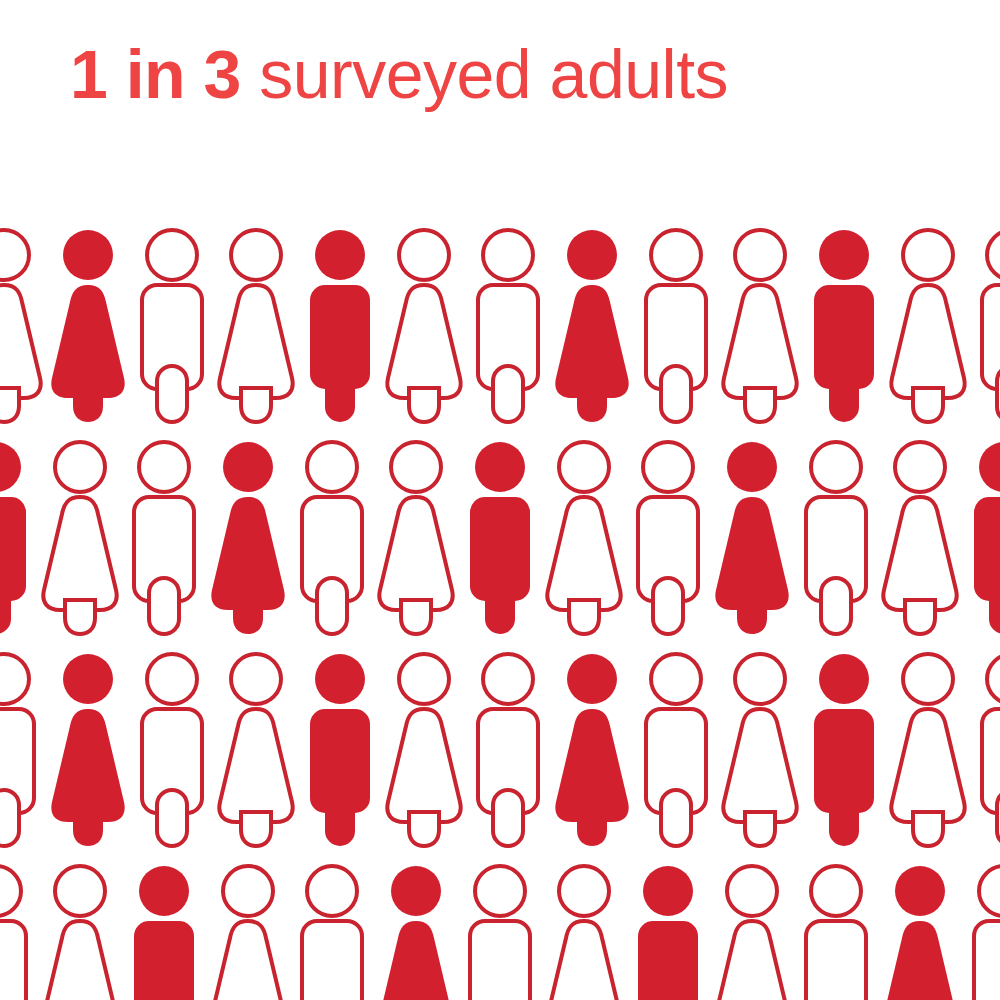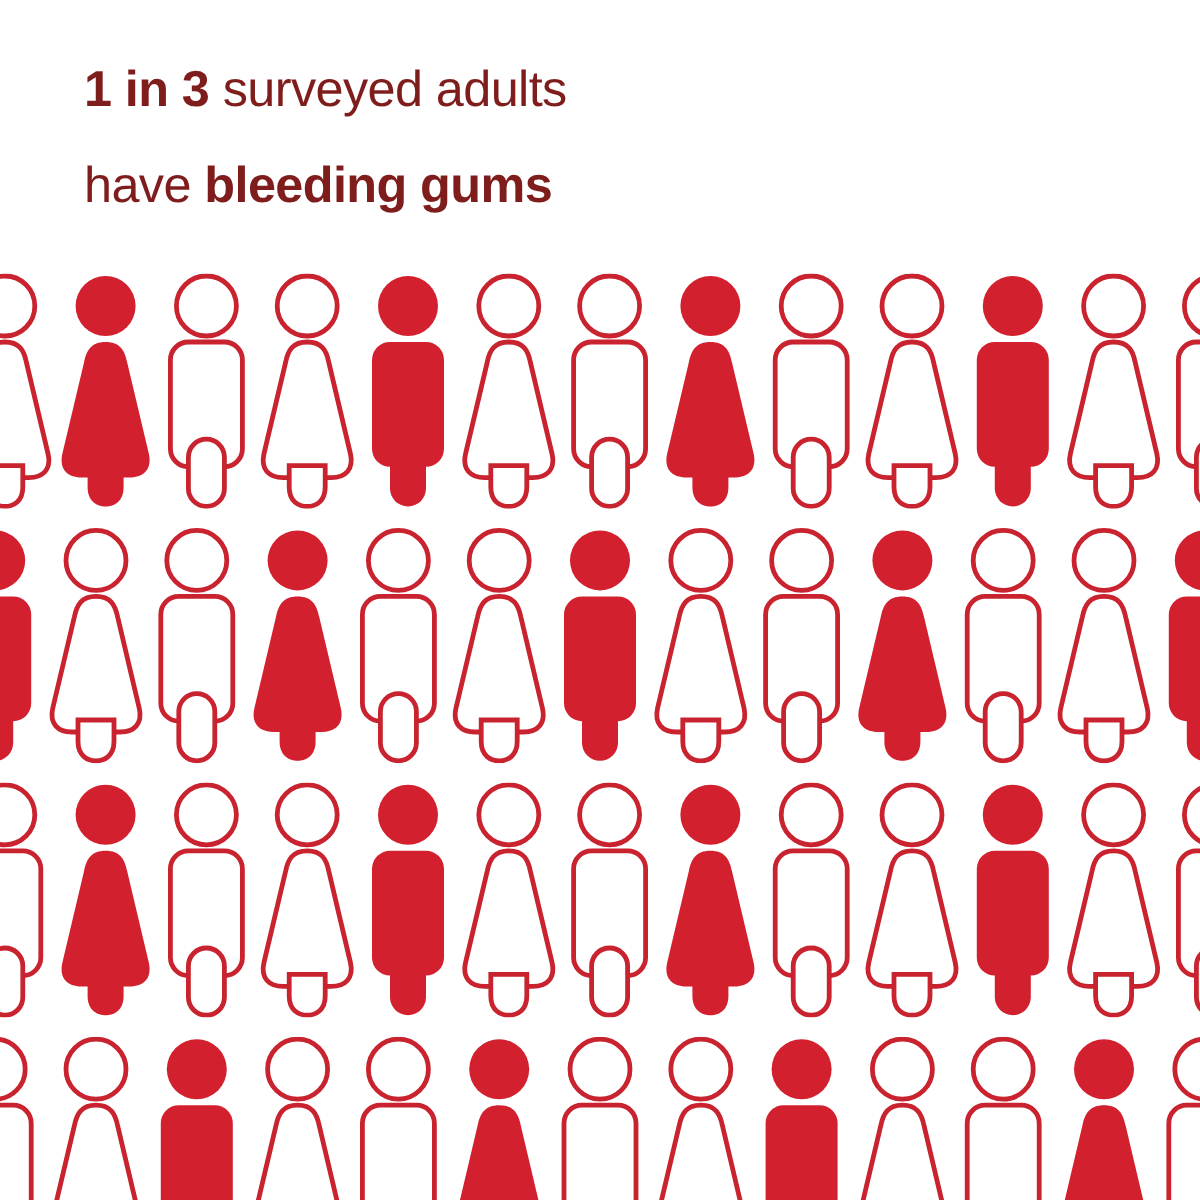--- a/index.html
+++ b/index.html
@@ -15,22 +15,22 @@
     background: #ffffff;
     font-family: "Liberation Sans", sans-serif;
   }
 
   
   #headline {
     position: absolute;
     left: 70px;
     top: 34px;
     width: 880px;
-    color: #7f1d1d;
-    font-size: 42px;
+    color: #ef4444;
+    font-size: 68px;
     line-height: 80px;
     letter-spacing: -0.5px;
     font-weight: 400;
     white-space: nowrap;
   }
   #headline .hl-strong { font-weight: 700; }
   #headline .hl-line { display: block; }
 
   
   #pictogram {
@@ -49,21 +49,20 @@
   .fig-fill  { fill: #d3202f; stroke: none; }
   .fig-line  { fill: #ffffff; stroke: #c8232e; stroke-width: 4; }
 </style>
 </head>
 <body>
 
 <div id="stage">
 
   <div id="headline">
     <span class="hl-line"><span class="hl-strong">1 in 3</span><span> surveyed adults</span></span>
-    <span class="hl-line"><span>have </span><span class="hl-strong">bleeding gums</span></span>
   </div>
 
   <div id="pictogram">
       <div class="figure" style="left: -38px; top: 228px;">
         <svg viewBox="0 0 84 196">
           <circle cx="42" cy="27" r="25" class="fig-line"></circle>
           <path d="M42 57 C 30 57, 26 64, 24 74 L 6 150 C 3 163, 10 170, 22 170 L 62 170 C 74 170, 81 163, 78 150 L 60 74 C 58 64, 54 57, 42 57 Z" class="fig-line"></path>
           <path d="M27 160 L 27 178 C 27 190, 35 194, 42 194 C 49 194, 57 190, 57 178 L 57 160 Z" class="fig-line"></path>
         </svg>
       </div>

